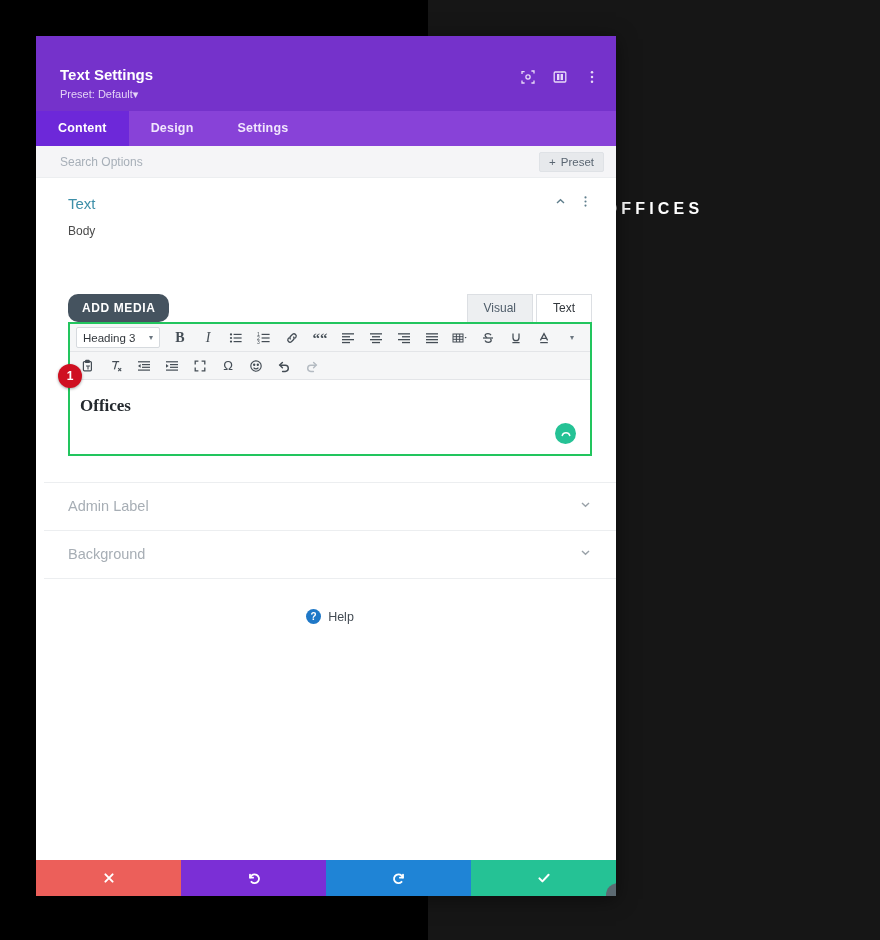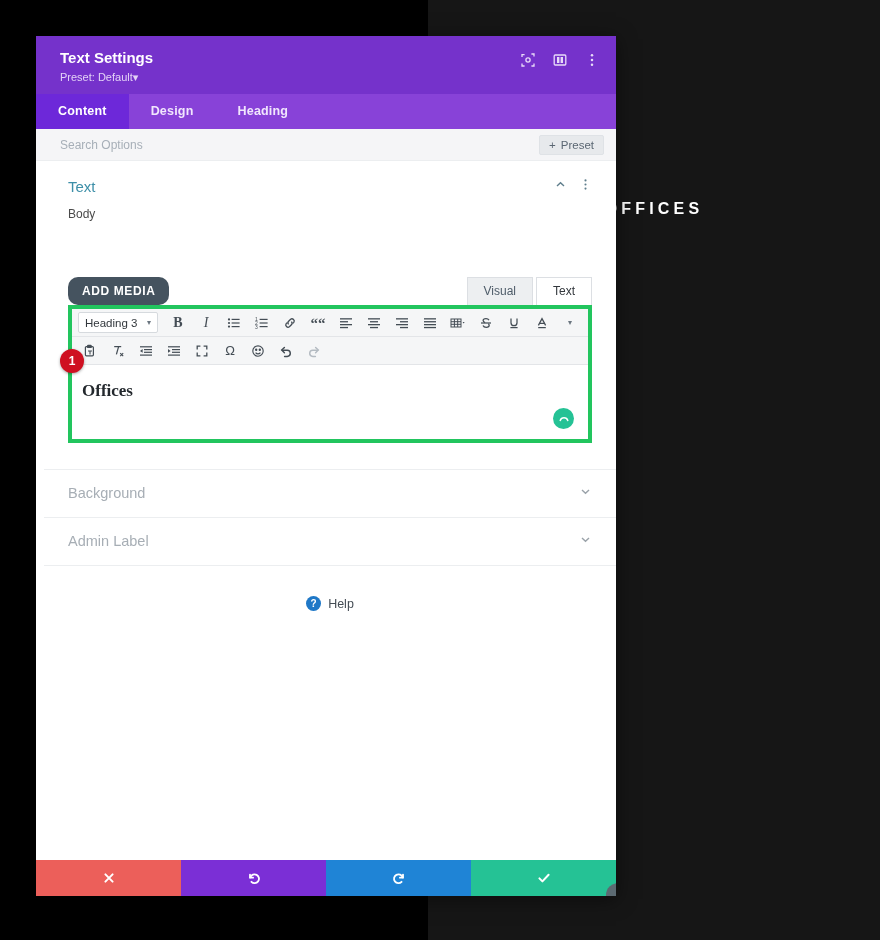--- a/index.html
+++ b/index.html
@@ -32,21 +32,21 @@
     width: 580px; height: 860px;
     background: #ffffff;
     box-shadow: 0 3px 18px rgba(0,0,0,.5);
     display: flex; flex-direction: column;
     overflow: hidden;
   }
 
   
   .panel-header {
     background: #7532cb;
-    padding: 12px 16px 10px 24px;
+    padding: 29px 16px 10px 24px;
     display: flex; align-items: flex-start; justify-content: space-between;
     flex: none;
   }
   .panel-title {
     color: #ffffff; font-size: 15px; font-weight: bold; line-height: 19px;
   }
   .panel-preset {
     color: #e3d2f6; font-size: 11px; margin-top: 4px; line-height: 13px;
   }
   .header-icons { display: flex; align-items: center; gap: 16px; margin-top: 4px; }
@@ -110,21 +110,21 @@
   .vt-tabs { display: flex; align-items: flex-end; margin-top: 48px; }
   .vt-tab {
     font-size: 12px; color: #4e5c69;
     padding: 6px 16px 7px 16px;
     border: 1px solid #dcdfe3; border-bottom: none;
     background: #edeff1;
   }
   .vt-tab.active { background: #ffffff; color: #32373c; }
   .vt-tab + .vt-tab { margin-left: 3px; }
 
-  .editor-box { border: 4px solid #22c55e; background: #ffffff; }
+  .editor-box { border: 2px solid #22c55e; background: #ffffff; }
 
   .tb-row {
     display: flex; align-items: center; flex-wrap: nowrap;
     background: #f5f6f7; border-bottom: 1px solid #e3e5e8;
     padding: 3px 4px; gap: 0;
   }
   .tb-row.second { border-bottom: 1px solid #e3e5e8; }
   .tb-btn {
     width: 28px; height: 21px;
     display: flex; align-items: center; justify-content: center;
@@ -241,21 +241,21 @@
             <circle cx="8" cy="8" r="1.25"></circle>
             <circle cx="8" cy="12.8" r="1.25"></circle>
         </svg>
       </span>
     </div>
   </div>
 
   <div class="tabs">
     <div class="tab active">Content</div>
     <div class="tab">Design</div>
-    <div class="tab">Heading</div>
+    <div class="tab">Settings</div>
   </div>
 
   <div class="searchbar">
     <input class="search-input" type="text" placeholder="Search Options" style="">
     <div class="filter-btn">
       <span>+</span>
       <span>Preset</span>
     </div>
   </div>
 
@@ -455,36 +455,36 @@
           <div class="save-dot">
             <svg width="12" height="12" viewBox="0 0 12 12" fill="none" stroke="#ffffff" stroke-width="1.5" stroke-linecap="round">
               <path d="M2.2 7.4A4 4 0 0 1 9.8 7.4"></path>
             </svg>
           </div>
         </div>
       </div>
     </div>
 
     <div class="sections-collapsed">
+      <div class="row-collapsed">
+        <span class="rtitle">Admin Label</span>
+        <span class="rchev">
+          <svg width="13" height="13" viewBox="0 0 13 13" fill="none" stroke="currentColor" stroke-width="1.4">
+            <path d="M3 5l3.5 3.3L10 5"></path>
+          </svg>
+        </span>
+      </div>
       <div class="row-collapsed">
         <span class="rtitle">Background</span>
         <span class="rchev">
           <svg width="13" height="13" viewBox="0 0 13 13" fill="none" stroke="currentColor" stroke-width="1.4">
             <path d="M3 5l3.5 3.3L10 5"></path>
           </svg>
         </span>
       </div>
-      <div class="row-collapsed">
-        <span class="rtitle">Admin Label</span>
-        <span class="rchev">
-          <svg width="13" height="13" viewBox="0 0 13 13" fill="none" stroke="currentColor" stroke-width="1.4">
-            <path d="M3 5l3.5 3.3L10 5"></path>
-          </svg>
-        </span>
-      </div>
     </div>
 
     <div class="help-wrap">
       <span class="help-icon">?</span>
       <span class="help-text">Help</span>
     </div>
   </div>
 
   <div class="panel-footer">
     <div class="fbtn f-cancel">

